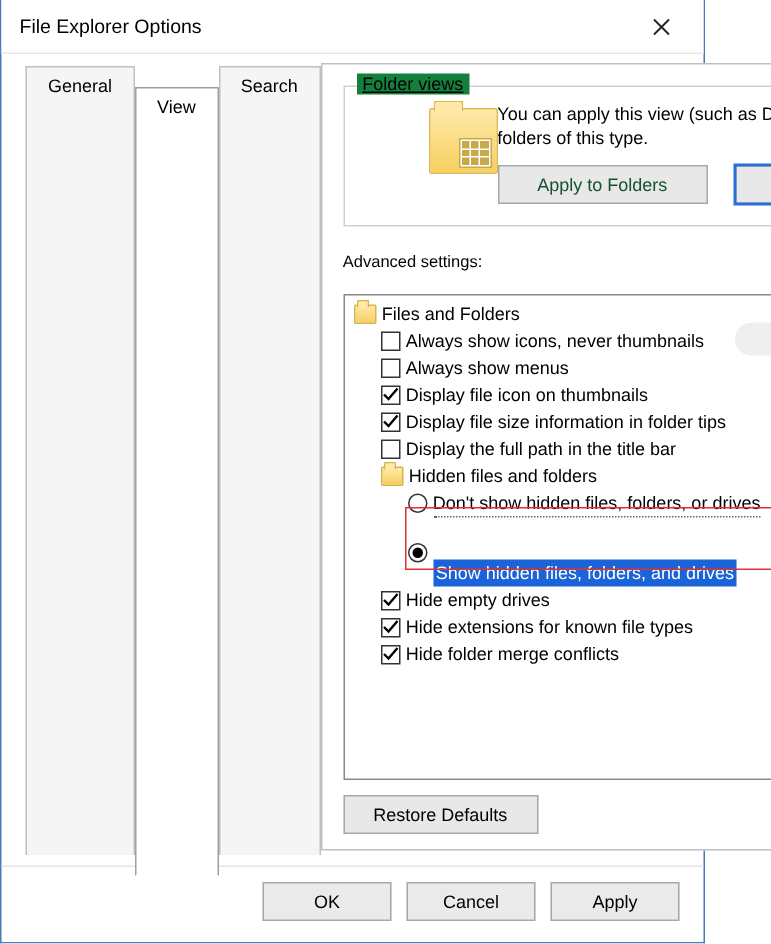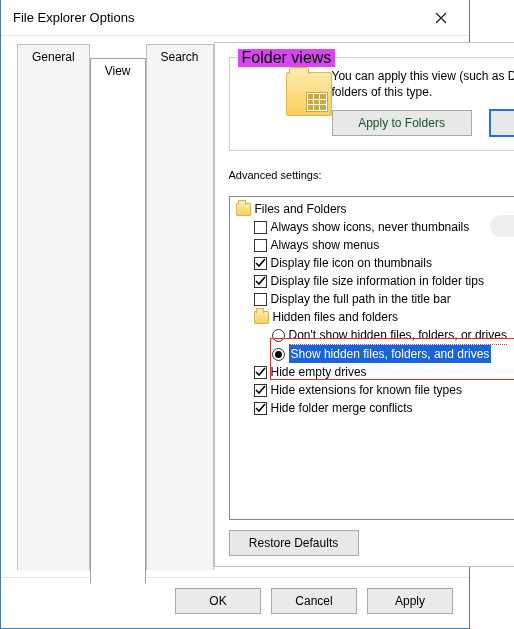--- a/index.html
+++ b/index.html
@@ -84,23 +84,24 @@
   .groupbox {
     border: 1px solid #d0d0d0;
     padding: 10px 12px 14px 12px;
     position: relative;
     margin-bottom: 18px;
   }
   .groupbox-title {
     position: absolute;
     top: -9px;
     left: 8px;
-    background: #d946ef;
+    background: #15803d;
     padding: 0 4px;
-    font-size: 16px;
+    font-size: 12px;
+    text-decoration: underline;
   }
   .folderviews-inner {
     display: flex;
     gap: 0;
     padding-left: 44px;
   }
   .folder-icon {
     width: 46px;
     height: 44px;
     background: linear-gradient(#ffe9a8, #f7cf5f);
@@ -204,21 +205,21 @@
   }
   .cb.checked svg{display:block;}
   .cb svg{display:none;width:11px;height:11px;}
   .radio {
     width:13px;height:13px;border:1px solid #333;border-radius:50%;flex-shrink:0;
     display:flex;align-items:center;justify-content:center;background:#fff;
   }
   .radio.selected::after{content:"";width:7px;height:7px;background:#000;border-radius:50%;}
   .tree-text { font-size:12px; }
   .selected-label {
-    background:#1a63d9; color:#fff; padding:0 2px;
+    background:#1a63d9; color:#fff; padding:0 2px;margin-top:28px;
   }
   .highlight-rect {
     position:absolute; border:1px solid #e03030; pointer-events:none;
     left: 40px; top: 141px; width: 370px; height: 42px;
   }
   .gray-pill {
     position:absolute; right:48px; top:18px;
     width:86px; height:22px; border-radius:12px; background:#efefef;
   }
   .footer-restore {

